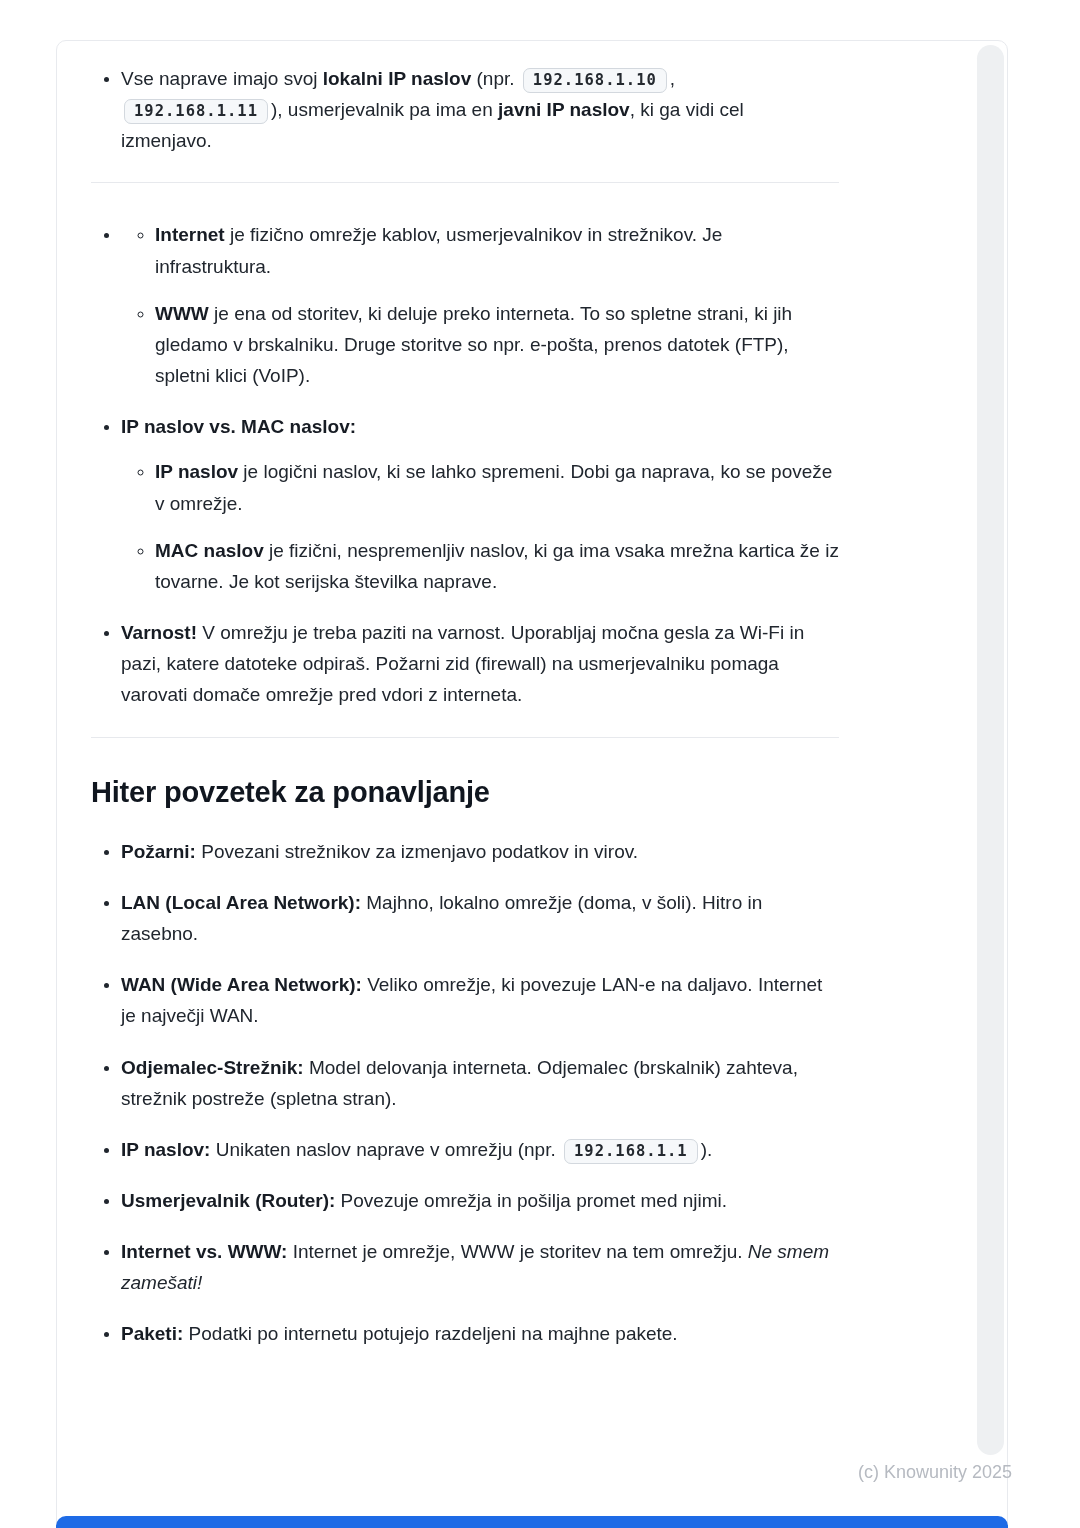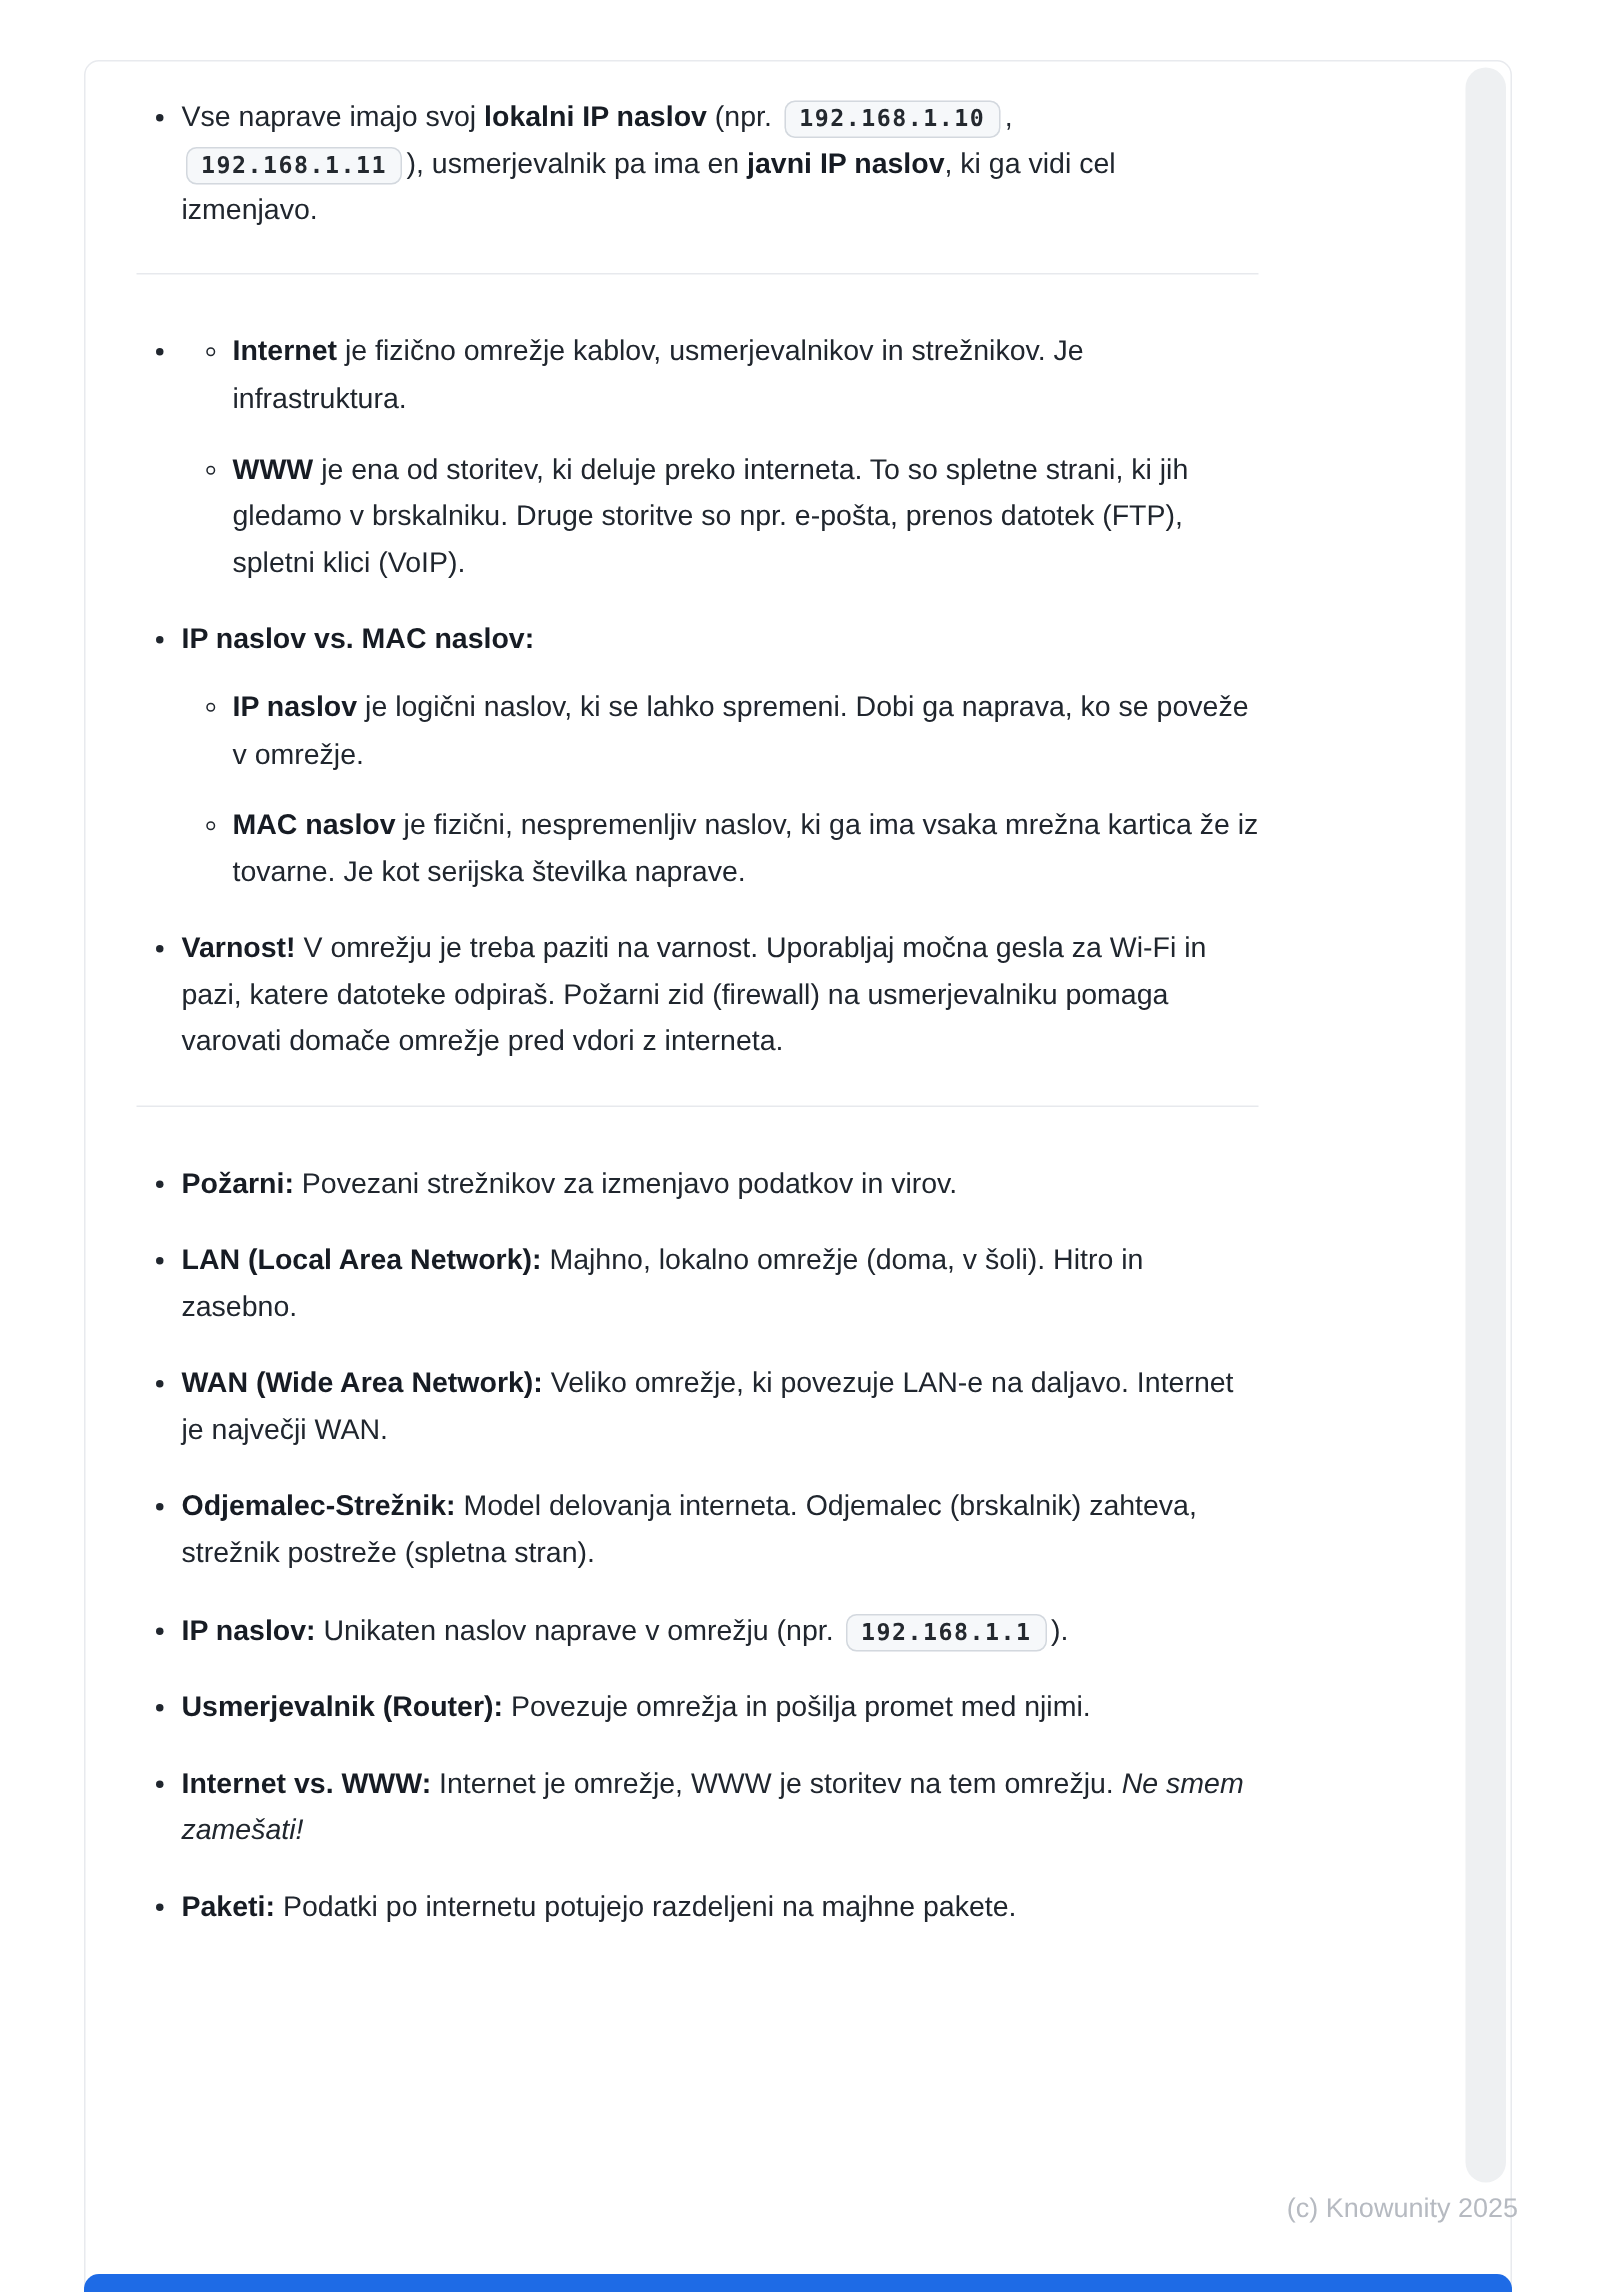--- a/index.html
+++ b/index.html
@@ -131,20 +131,21 @@
             </li>
           </ul>
         </li>
         <li>
           <span><strong>Varnost!</strong><span> V omrežju je treba paziti na varnost. Uporabljaj močna gesla za Wi-Fi in pazi, katere datoteke odpiraš. Požarni zid (firewall) na usmerjevalniku pomaga varovati domače omrežje pred vdori z interneta.</span></span>
         </li>
       </ul>
 
       <hr class="divider">
 
+      <h2 class="section-title">Hiter povzetek za ponavljanje</h2>
 
       <ul class="l1">
         <li>
           <span><strong>Požarni:</strong><span> Povezani strežnikov za izmenjavo podatkov in virov.</span></span>
         </li>
         <li>
           <span><strong>LAN (Local Area Network):</strong><span> Majhno, lokalno omrežje (doma, v šoli). Hitro in zasebno.</span></span>
         </li>
         <li>
           <span><strong>WAN (Wide Area Network):</strong><span> Veliko omrežje, ki povezuje LAN-e na daljavo. Internet je največji WAN.</span></span>

